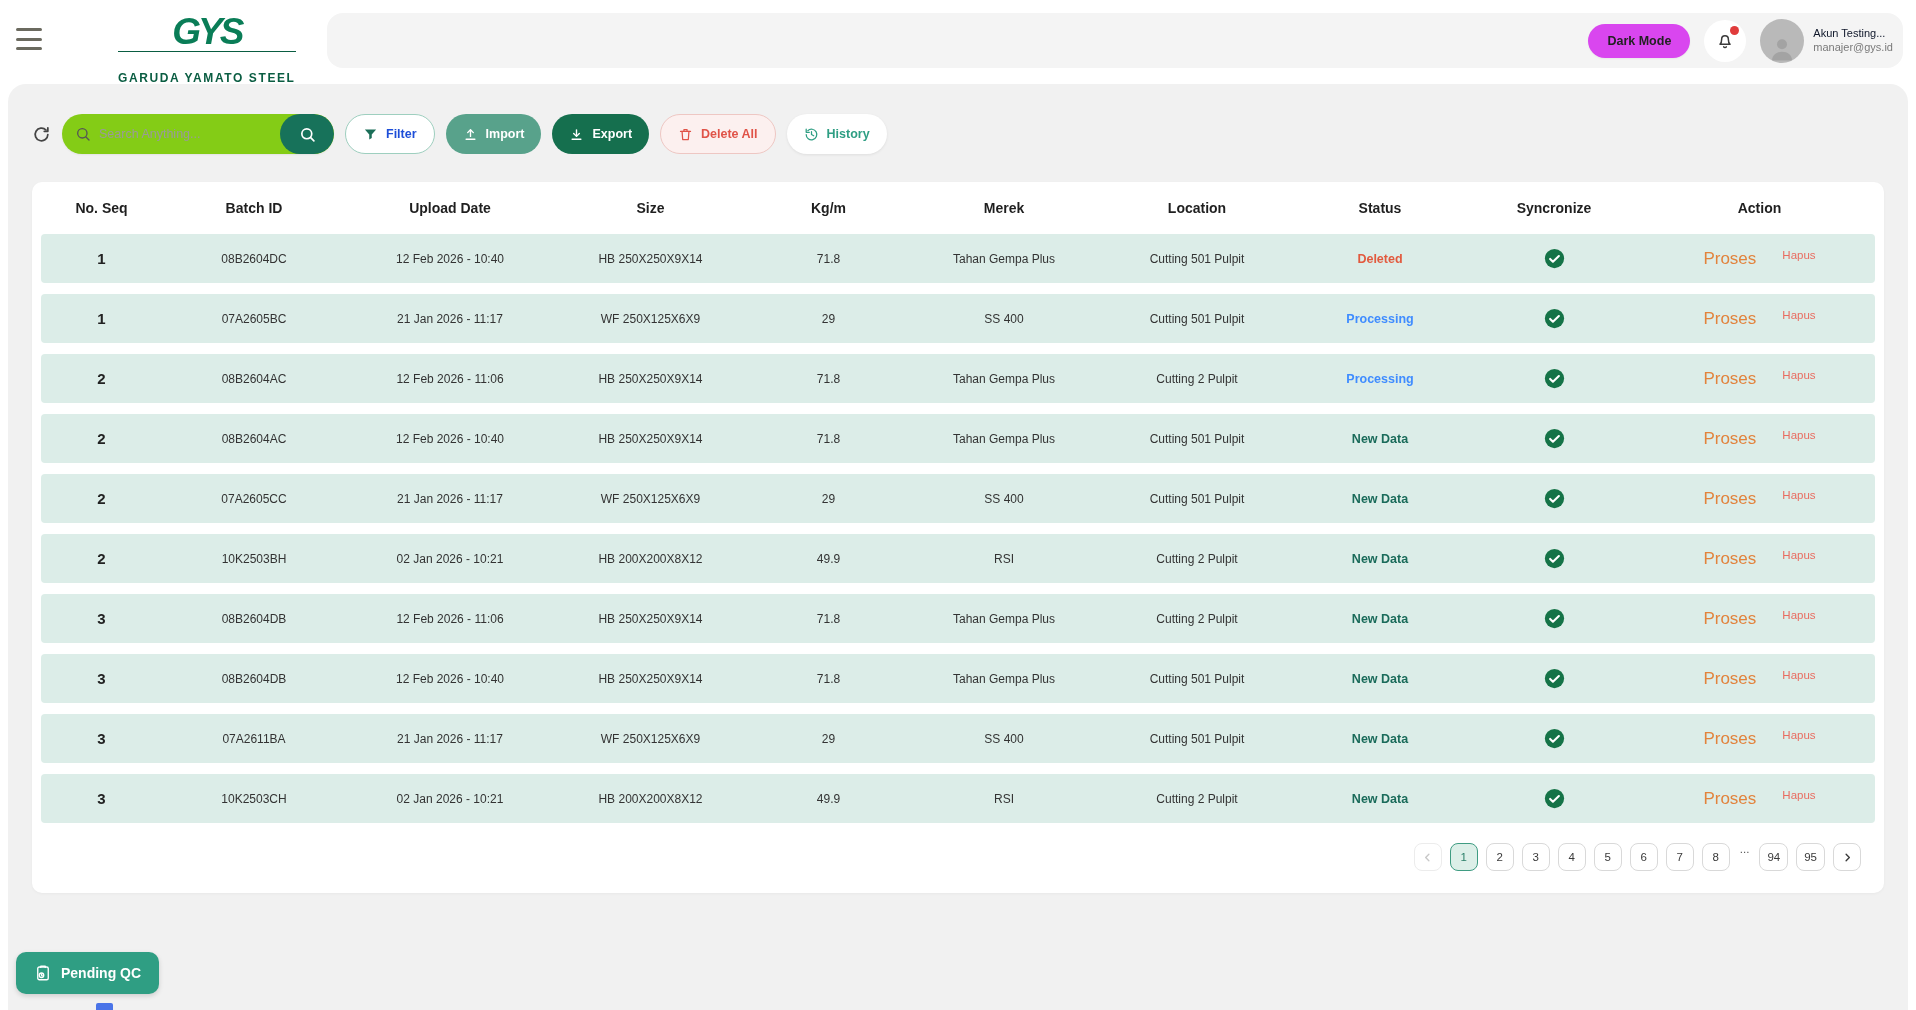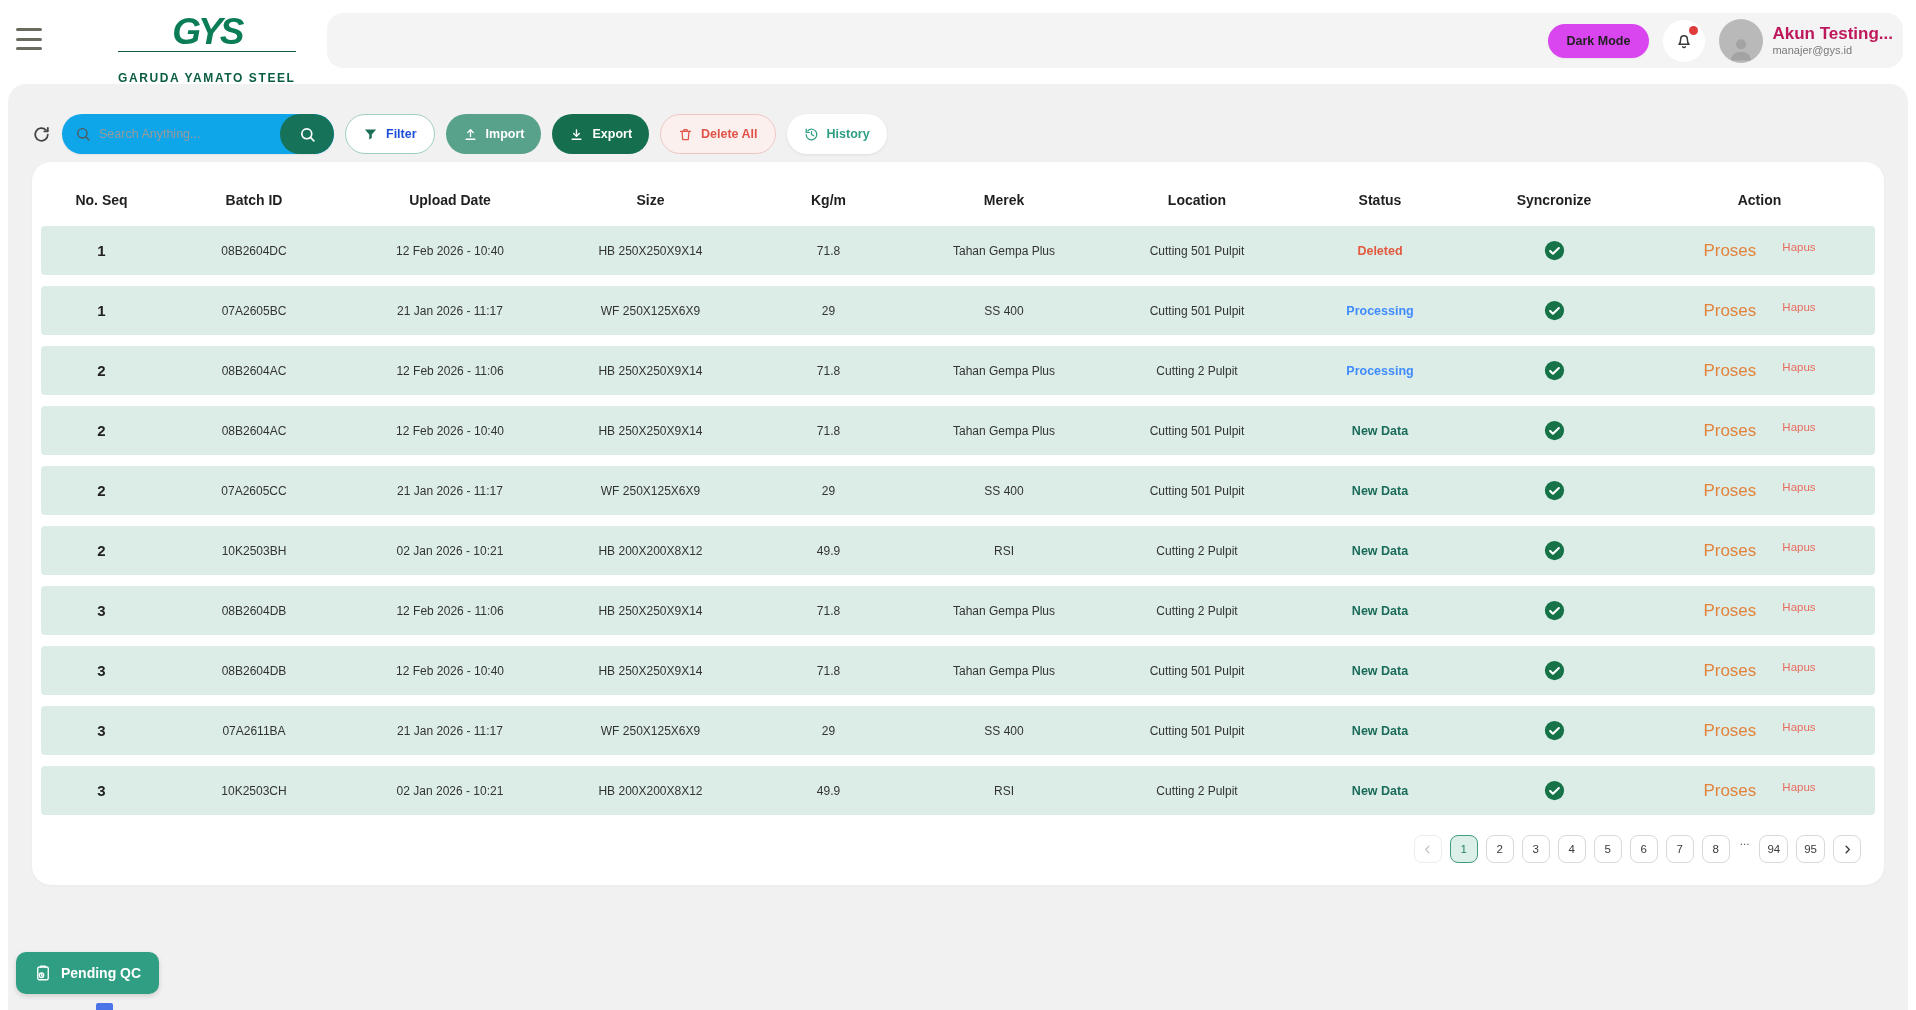--- a/index.html
+++ b/index.html
@@ -29,39 +29,39 @@
   .bell-wrap { position:relative; width:42px; height:42px; background:#fff;
     border-radius:50%; display:flex; align-items:center; justify-content:center; cursor:pointer; }
   .bell-wrap svg { width:20px; height:20px; color:#3a3a3a; }
   .bell-dot { position:absolute; top:6px; right:7px; width:9px; height:9px;
     background:#e03b3b; border-radius:50%; }
   .user-chip { display:flex; align-items:center; gap:9px; cursor:pointer; }
   .avatar { width:44px; height:44px; border-radius:50%; background:#b9b9b9;
     display:flex; align-items:flex-end; justify-content:center; overflow:hidden; }
   .avatar svg { width:30px; height:30px; color:#a3a3a3; }
   .user-meta { display:flex; flex-direction:column; line-height:1.25; }
-  .user-name { font-size:17px; font-weight:bold; color:#be185d; }
+  .user-name { font-size:11px; font-weight:normal; color:#0f172a; }
   .user-email { font-size:11px; color:#7a7a7a; }
 
   
   .panel { position:absolute; top:84px; left:8px; right:8px; bottom:0;
     background:#f1f1f1; border-radius:18px 18px 0 0; }
 
   .panel-head { display:flex; justify-content:space-between; align-items:flex-start;
     padding:24px 24px 0 24px; }
   .page-title { font-size:27px; font-weight:bold; color:#1c1c1c; letter-spacing:.2px; }
   .page-subtitle { font-size:12px; color:#555; margin-top:4px; }
 
   
   .toolbar { display:flex; align-items:center; gap:11px; margin-top:6px; }
   .icon-btn { background:none; border:none; cursor:pointer; color:#444;
     display:flex; align-items:center; }
   .icon-btn svg { width:19px; height:19px; }
   .searchbox { display:flex; align-items:center; width:272px; height:40px;
-    background:#0ea5e9; border-radius:20px; overflow:hidden;
+    background:#84cc16; border-radius:20px; overflow:hidden;
     box-shadow:0 1px 2px rgba(0,0,0,.06); }
   .searchbox .s-icon { margin:0 8px 0 13px; color:#555; display:flex; }
   .searchbox .s-icon svg { width:16px; height:16px; }
   .searchbox input { flex:1; border:none; outline:none; font-family:inherit;
     font-size:12.5px; color:#333; background:transparent; }
   .searchbox input::placeholder { color:#9a9a9a; }
   .search-submit { width:54px; height:40px; border:none; border-radius:20px;
     background:#17725a; color:#fff; cursor:pointer; display:flex;
     align-items:center; justify-content:center; }
   .search-submit svg { width:17px; height:17px; }
@@ -73,22 +73,22 @@
   .pill-filter { background:#fff; border:1.5px solid #9ecfbf; color:#1d4ed8; }
   .pill-filter svg { color:#1b6e58; }
   .pill-import { background:#58a28b; color:#fff; }
   .pill-export { background:#156f4e; color:#fff; }
   .pill-delete { background:#fcf0ef; border:1.5px solid #eec7c3; color:#e05348; }
   .pill-delete svg { color:#e05348; }
   .pill-history { background:#fff; color:#2e9e83; box-shadow:0 1px 3px rgba(0,0,0,.08); }
   .pill-history svg { color:#2e9e83; }
 
   
-  .table-card { margin:8px 24px 0 24px; background:#fff; border-radius:19px;
-    padding:12px 9px 16px 9px; box-shadow:0 1px 3px rgba(0,0,0,.04); }
+  .table-card { margin:28px 24px 0 24px; background:#fff; border-radius:10px;
+    padding:0 9px 16px 9px; box-shadow:0 1px 3px rgba(0,0,0,.04); }
   .tgrid { display:grid;
     grid-template-columns:121px 184px 208px 193px 163px 188px 198px 168px 180px 1fr;
     align-items:center; text-align:center; }
   .thead { height:52px; font-size:14px; font-weight:bold; color:#1f1f1f; }
   .rows { display:flex; flex-direction:column; gap:11px; }
   .trow { height:49px; background:#dcede8; border-radius:4px; font-size:12px; color:#333; }
   .cell-seq { font-size:15px; font-weight:bold; color:#222; }
   .cell-status { font-size:12.5px; font-weight:600; }
   .cell-sync { display:flex; justify-content:center; }
   .cell-sync svg { width:21px; height:21px; }

